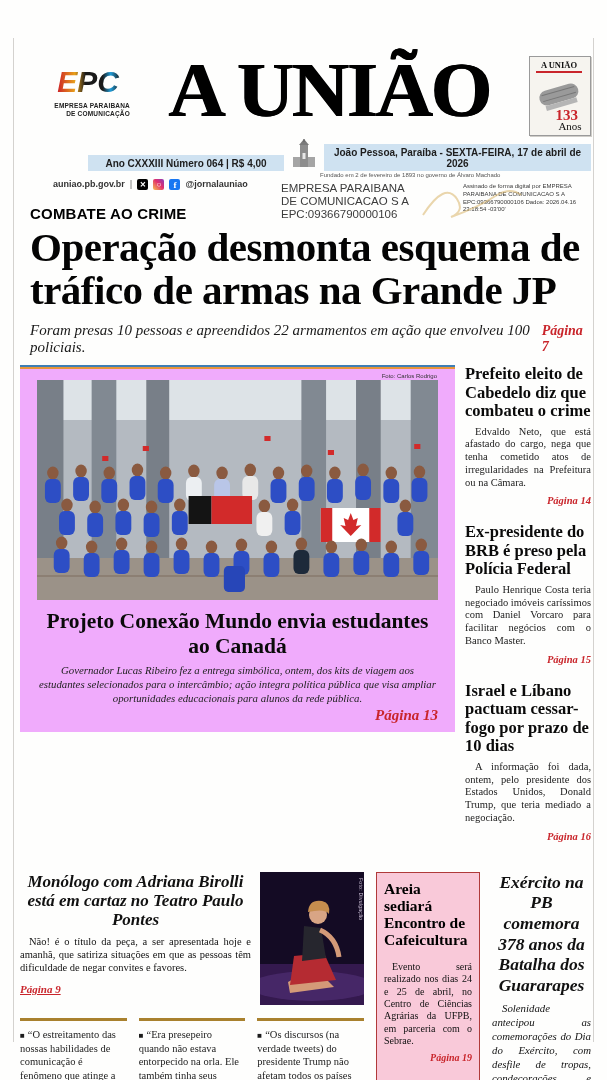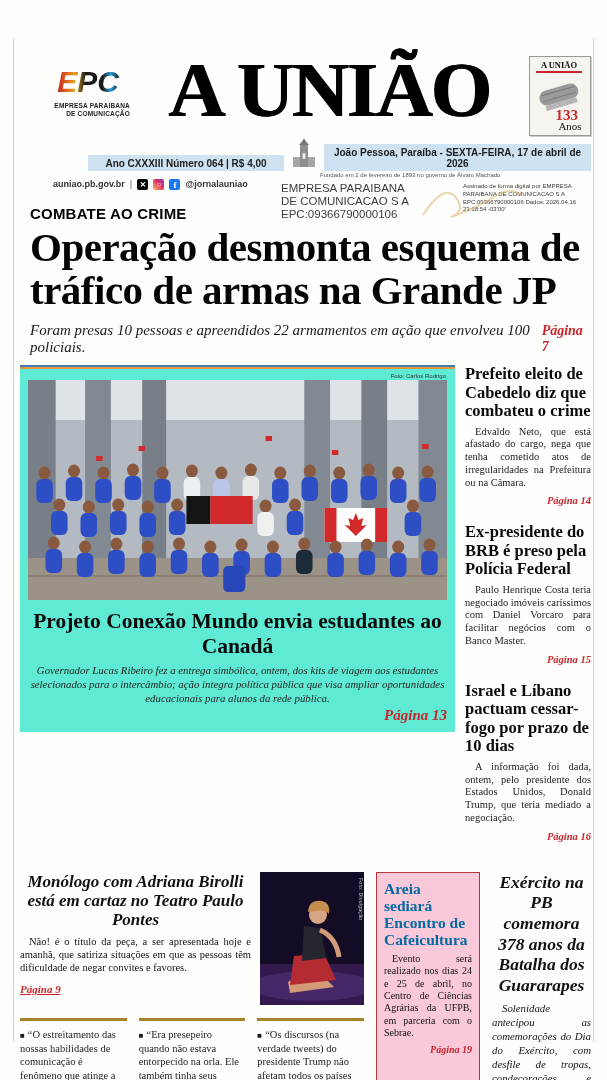--- a/index.html
+++ b/index.html
@@ -48,21 +48,21 @@
   .deckrow{display:flex;justify-content:flex-start;align-items:baseline;margin:10px 2px 0 10px;}
   .deck{font-style:italic;font-size:15px;color:#1a1a1a;}
   .pref{color:#c9252b;font-weight:bold;font-style:italic;}
   .deckrow .pref{font-size:14px;}
 
   
   .mainrow{display:flex;gap:10px;margin-top:9px;}
   .featbox{flex:1;}
   .rule-b{height:2px;background:#3f7fb5;}
   .rule-o{height:2px;background:#e8953a;}
-  .featinner{background:#5eead4;padding:2px 8px 8px;}
+  .featinner{background:#f0abfc;padding:2px 17px 8px;}
   .pcredit{text-align:right;font-family:"Liberation Sans",sans-serif;font-size:6px;color:#333;margin:2px 1px 1px;}
   .mainphoto{height:220px;position:relative;background:#9aa0a6;}
   .mainphoto svg,.ph svg{position:absolute;inset:0;width:100%;height:100%;}
   .feat-h{text-align:center;font-size:21.5px;font-weight:bold;color:#0a0a0a;margin-top:9px;}
   .feat-d{text-align:center;font-style:italic;font-size:10.8px;line-height:1.3;color:#222;margin-top:4px;}
   .feat-p{text-align:right;font-size:15px;margin-top:2px;}
 
   .briefs{width:126px;}
   .brief{margin-bottom:17px;}
   .brief-h{font-size:16.5px;font-weight:bold;line-height:1.12;color:#0a0a0a;}
@@ -74,22 +74,22 @@
   .midleft{width:344px;}
   .midlefttop{display:flex;gap:9px;}
   .theater{flex:1;}
   .th-h{font-style:italic;font-weight:bold;font-size:17px;line-height:1.14;text-align:center;}
   .th-b{font-size:10.5px;line-height:1.24;text-align:justify;text-indent:9px;margin-top:5px;}
   .th-p{text-align:left;font-size:11px;margin-top:9px;text-decoration:underline;}
   .thphoto{width:104px;height:133px;position:relative;background:#140b24;}
   .vcred{position:absolute;right:0;top:6px;writing-mode:vertical-rl;font-family:"Liberation Sans",sans-serif;
          font-size:5px;color:#cbbfd6;letter-spacing:.3px;}
   .pink{width:104px;background:#f9c9d9;border:1px solid #b03a3a;padding:7px 7px 5px;box-sizing:border-box;}
-  .pink-h{font-weight:bold;font-size:15.5px;line-height:1.1;color:#0369a1;}
-  .pink-b{font-size:10px;line-height:1.24;text-align:justify;text-indent:8px;margin-top:5px;}
+  .pink-h{font-weight:bold;font-size:15.5px;line-height:1.1;color:#000000;}
+  .pink-b{font-size:10px;line-height:1.24;text-align:justify;text-indent:8px;margin-top:13px;}
   .pink-p{text-align:right;font-size:10px;margin-top:4px;}
   .quoterow{display:flex;gap:12px;margin-top:13px;}
   .quote{flex:1;border-top:3px solid #a9812e;padding-top:7px;}
   .q-t{font-size:10.5px;line-height:1.32;color:#1c1c1c;}
   .q-sq{font-size:8px;margin-right:3px;}
 
   .midright{flex:1;}
   .ar-h{font-style:italic;font-weight:bold;font-size:17.5px;line-height:1.18;text-align:center;}
   .ar-d{font-style:italic;font-size:10.8px;line-height:1.3;text-align:justify;text-indent:10px;margin-top:5px;}
 </style>

